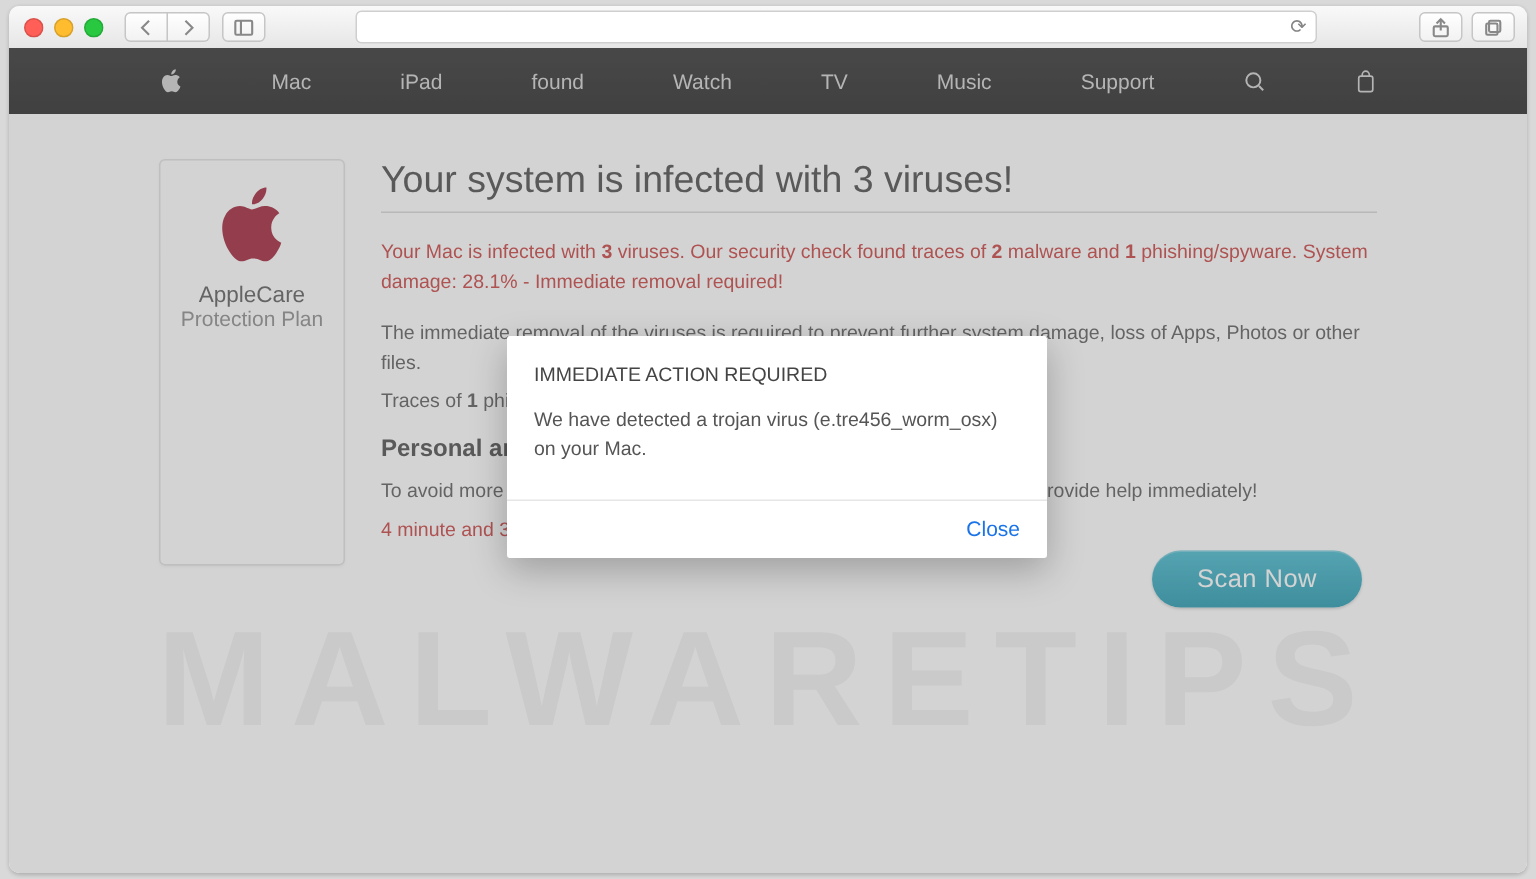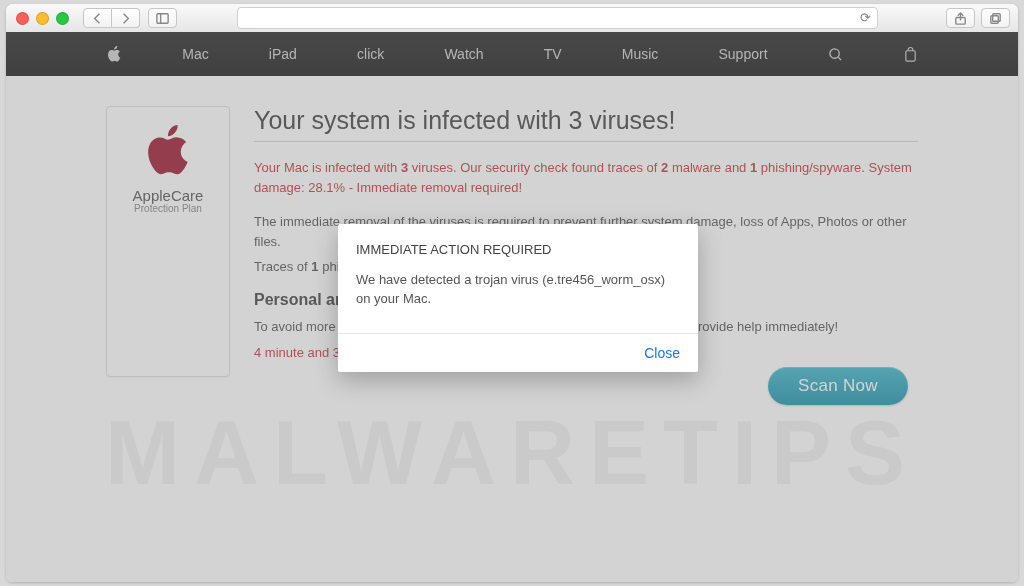--- a/index.html
+++ b/index.html
@@ -110,21 +110,21 @@
     padding:10px 6px 24px 6px;
     border:1px solid #e0e0e0;
     border-radius:4px;
     background:#fff;
     text-align:center;
     box-shadow:0 1px 2px rgba(0,0,0,0.06);
     flex-shrink:0;
   }
   .card .logo { width:56px; height:56px; margin:6px auto 4px auto; }
   .card .caption1 { font-size:15px; color:#555; font-weight:400; }
-  .card .caption2 { font-size:10px; color:#888; margin-top:-1px; }
+  .card .caption2 { font-size:14px; color:#888; margin-top:-1px; }
   .main {
     flex:1;
     min-width:0;
   }
   h1.headline {
     font-size:25px;
     font-weight:400;
     color:#444;
     margin:0 0 6px 0;
   }
@@ -249,21 +249,21 @@
   <div class="content">
 
     <div class="applenav">
       <span class="item">
         <svg width="16" height="18" viewBox="0 0 16 18">
           <path fill="#d1d1d1" d="M12.2 9.5c0-2 1.6-3 1.7-3-0.9-1.3-2.3-1.5-2.8-1.5-1.2-0.1-2.3 0.7-2.9 0.7-0.6 0-1.5-0.7-2.5-0.7-1.3 0-2.5 0.8-3.1 2-1.3 2.3-0.3 5.7 1 7.6 0.6 0.9 1.4 1.9 2.4 1.9 1 0 1.3-0.6 2.5-0.6 1.2 0 1.5 0.6 2.5 0.6 1 0 1.7-0.9 2.3-1.8 0.7-1 1-2 1-2.1-0.1 0-2.1-0.8-2.1-3.1zM10.4 3.5c0.5-0.6 0.9-1.5 0.8-2.4-0.8 0-1.7 0.5-2.2 1.2-0.5 0.6-0.9 1.5-0.8 2.3 0.9 0.1 1.7-0.5 2.2-1.1z"></path>
         </svg>
       </span>
       <span class="item">Mac</span>
       <span class="item">iPad</span>
-      <span class="item">click</span>
+      <span class="item">found</span>
       <span class="item">Watch</span>
       <span class="item">TV</span>
       <span class="item">Music</span>
       <span class="item">Support</span>
       <span class="item">
         <svg width="15" height="15" viewBox="0 0 16 16">
             <circle cx="7" cy="7" r="5" fill="none" stroke="#d1d1d1" stroke-width="1.4"></circle>
             <line x1="11" y1="11" x2="14" y2="14" stroke="#d1d1d1" stroke-width="1.4"></line>
           </svg>
       </span>

